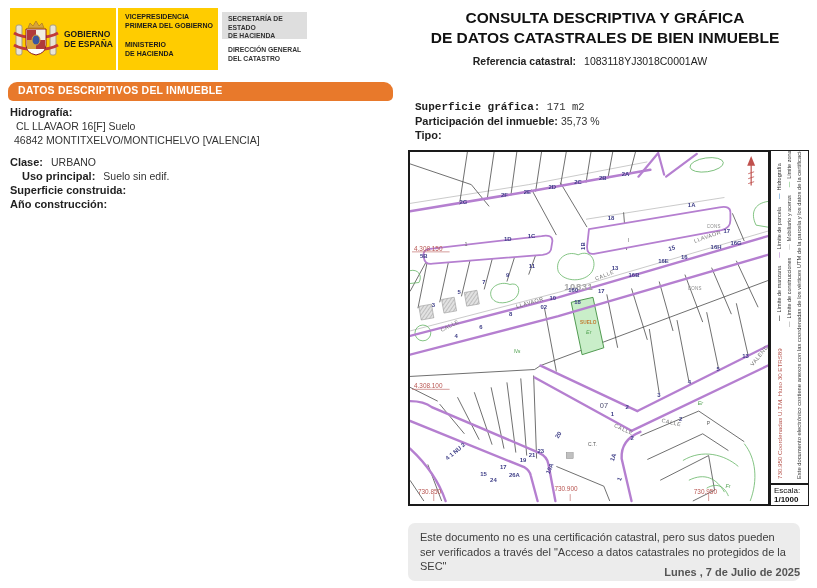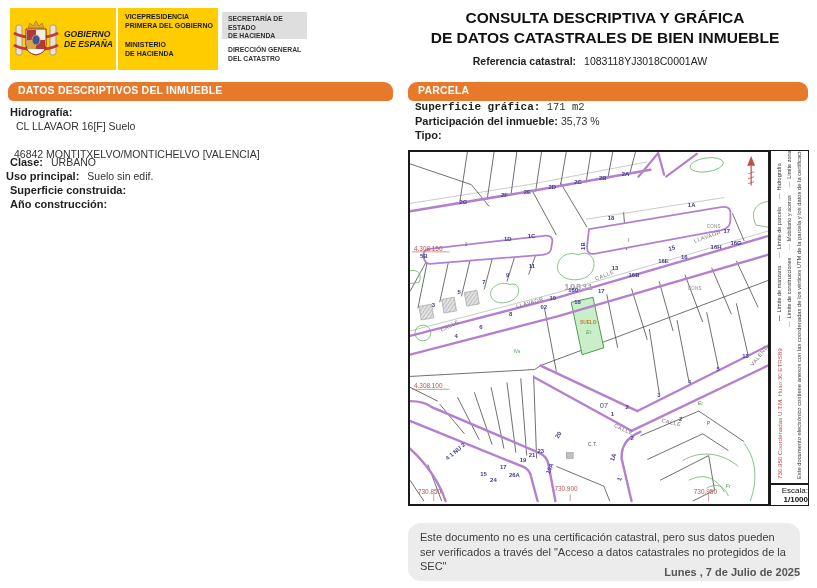--- a/index.html
+++ b/index.html
@@ -3,21 +3,21 @@
 <meta charset="utf-8">
 <style>
   html,body{margin:0;padding:0;background:#fff;}
   #page{position:relative;width:817px;height:588px;background:#fff;overflow:hidden;
         font-family:"Liberation Sans",sans-serif;color:#222;}
   .abs{position:absolute;}
 
   
   .logo-block{left:10px;top:8px;width:208px;height:62px;background:#ffcc00;display:flex;}
   .logo-left{width:106px;display:flex;align-items:center;border-right:2px solid #fff;}
-  .gob-text{font-size:8.5px;font-weight:bold;color:#1a1a1a;line-height:10px;margin-left:2px;font-style:italic;}
+  .gob-text{font-size:8.5px;font-weight:bold;color:#1a1a1a;line-height:10px;margin-left:2px;}
   .logo-right{flex:1;padding:5px 0 0 7px;}
   .logo-right .l1{font-size:7px;font-weight:bold;color:#1a1a1a;line-height:8.5px;}
   .logo-right .l2{font-size:7px;font-weight:bold;color:#1a1a1a;line-height:8.5px;margin-top:11px;}
   .sec-box{left:222px;top:12px;width:85px;height:27px;background:#dedede;padding:3px 0 0 6px;box-sizing:border-box;}
   .sec-box div, .dir-box div{font-size:6.8px;color:#333;line-height:8.5px;font-weight:bold;}
   .dir-box{left:222px;top:46px;width:90px;padding-left:6px;}
   .main-title{left:400px;top:8px;width:410px;text-align:center;font-size:15.5px;font-weight:bold;
               color:#111;line-height:20px;}
   .ref-line{left:400px;top:55px;width:380px;text-align:center;font-size:10.5px;color:#222;}
   .ref-line b{margin-right:8px;}
@@ -27,23 +27,23 @@
        font-size:10.5px;font-weight:bold;line-height:17px;padding-left:10px;box-sizing:border-box;
        letter-spacing:.2px;}
   .tab-left{left:8px;top:82px;width:385px;}
   .tab-right{left:408px;top:82px;width:400px;}
 
   
   .lp{font-size:10.5px;color:#333;}
   .lp b{color:#1f1f1f;font-size:11px;}
   .row-loc{left:10px;top:106px;}
   .row-addr1{left:16px;top:120px;}
-  .row-addr2{left:14px;top:148px;text-align:right;}
+  .row-addr2{left:14px;top:134px;text-align:right;}
   .row-clase{left:10px;top:156px;}
-  .row-uso{left:6px;top:170px;}
+  .row-uso{left:22px;top:170px;}
   .row-sup{left:10px;top:184px;}
   .row-anio{left:10px;top:198px;}
   .lp .val{margin-left:8px;margin-top:28px;}
 
   
   .rp{font-size:10.5px;color:#333;}
   .rp b{color:#1f1f1f;font-size:11px;}
   .row-supg{left:415px;top:101px;font-family:Liberation Mono, monospace;}
   .row-part{left:415px;top:115px;}
   .row-tipo{left:415px;top:129px;}
@@ -66,25 +66,25 @@
   .legend-strip{left:770px;top:150px;width:39px;height:334px;border:1.5px solid #1a1a1a;
                 box-sizing:border-box;background:#fff;overflow:hidden;}
   .vtext{position:absolute;transform-origin:0 0;transform:rotate(-90deg);white-space:nowrap;}
   .v-red{left:5px;top:328px;font-size:6.2px;color:#b5534c;}
   .v-note{left:25px;top:328px;font-size:5.8px;color:#333;}
   .v-leg1{left:5px;top:170px;font-size:5.5px;color:#333;}
   .v-leg2{left:15px;top:176px;font-size:5.5px;color:#333;}
   .leg-item{margin-right:8px;}
   .leg-dash{font-weight:bold;margin-right:3px;}
   .scale-box{left:770px;top:484px;width:39px;height:22px;border:1.5px solid #1a1a1a;box-sizing:border-box;
-             background:#fff;font-size:8px;color:#111;padding:1px 0 0 3px;line-height:9px;text-align:right;}
+             background:#fff;font-size:8px;color:#111;padding:1px 0 0 3px;line-height:9px;}
   .scale-box .sv{font-weight:bold;}
 
   
-  .disclaimer{left:408px;top:523px;width:392px;box-sizing:border-box;background:#ececec;border-radius:13px;
+  .disclaimer{left:408px;top:523px;width:392px;box-sizing:border-box;background:#ececec;border-radius:7px;
               padding:7px 12px;font-size:11px;color:#3d3d3d;line-height:14.5px;}
   .date-line{left:500px;top:566px;width:300px;text-align:right;font-size:11px;color:#555;font-weight:bold;}
 </style>
 </head>
 <body>
 
 <div id="page">
 
   <div class="abs logo-block">
     <div class="logo-left">
@@ -129,21 +129,20 @@
 
   <div class="abs main-title">
     <div>CONSULTA DESCRIPTIVA Y GRÁFICA</div>
     <div>DE DATOS CATASTRALES DE BIEN INMUEBLE</div>
   </div>
   <div class="abs ref-line">
     <b>Referencia catastral:</b><span>1083118YJ3018C0001AW</span>
   </div>
 
   <div class="abs tab tab-left">DATOS DESCRIPTIVOS DEL INMUEBLE</div>
-  <div class="abs tab tab-right">PARCELA</div>
 
   <div class="abs lp row-loc"><b>Hidrografía:</b></div>
   <div class="abs lp row-addr1">CL LLAVAOR 16[F] Suelo</div>
   <div class="abs lp row-addr2">46842 MONTITXELVO/MONTICHELVO [VALENCIA]</div>
   <div class="abs lp row-clase">
     <b>Clase:</b><span class="val">URBANO</span>
   </div>
   <div class="abs lp row-uso">
     <b>Uso principal:</b><span class="val">Suelo sin edif.</span>
   </div>

